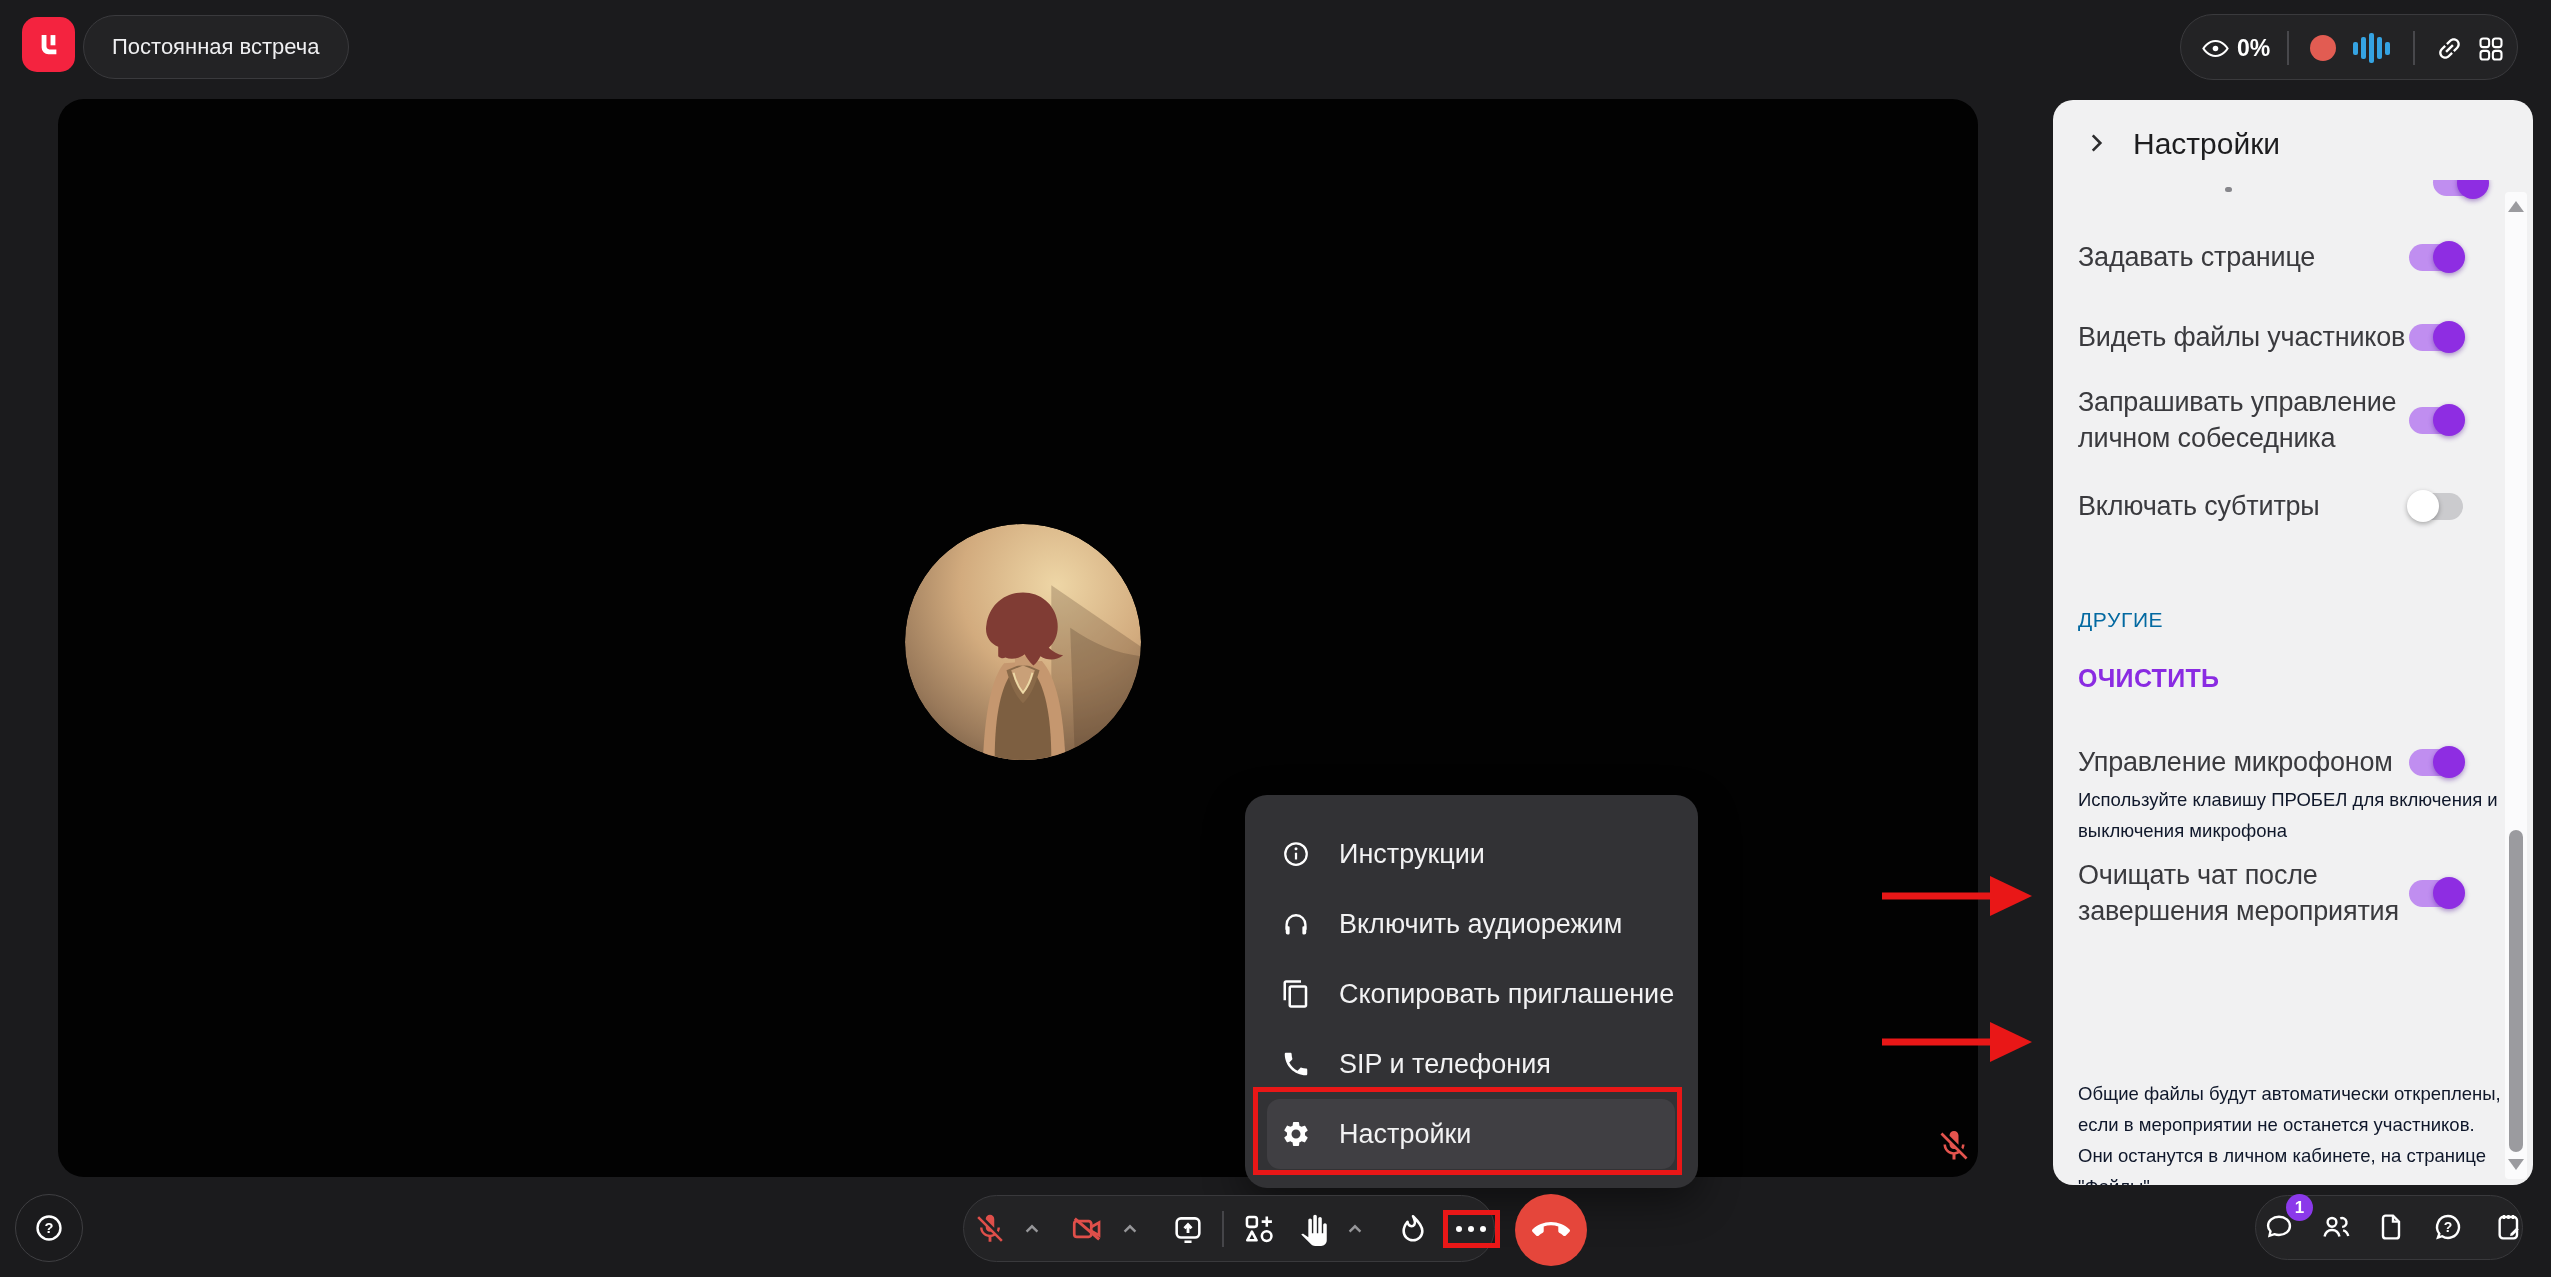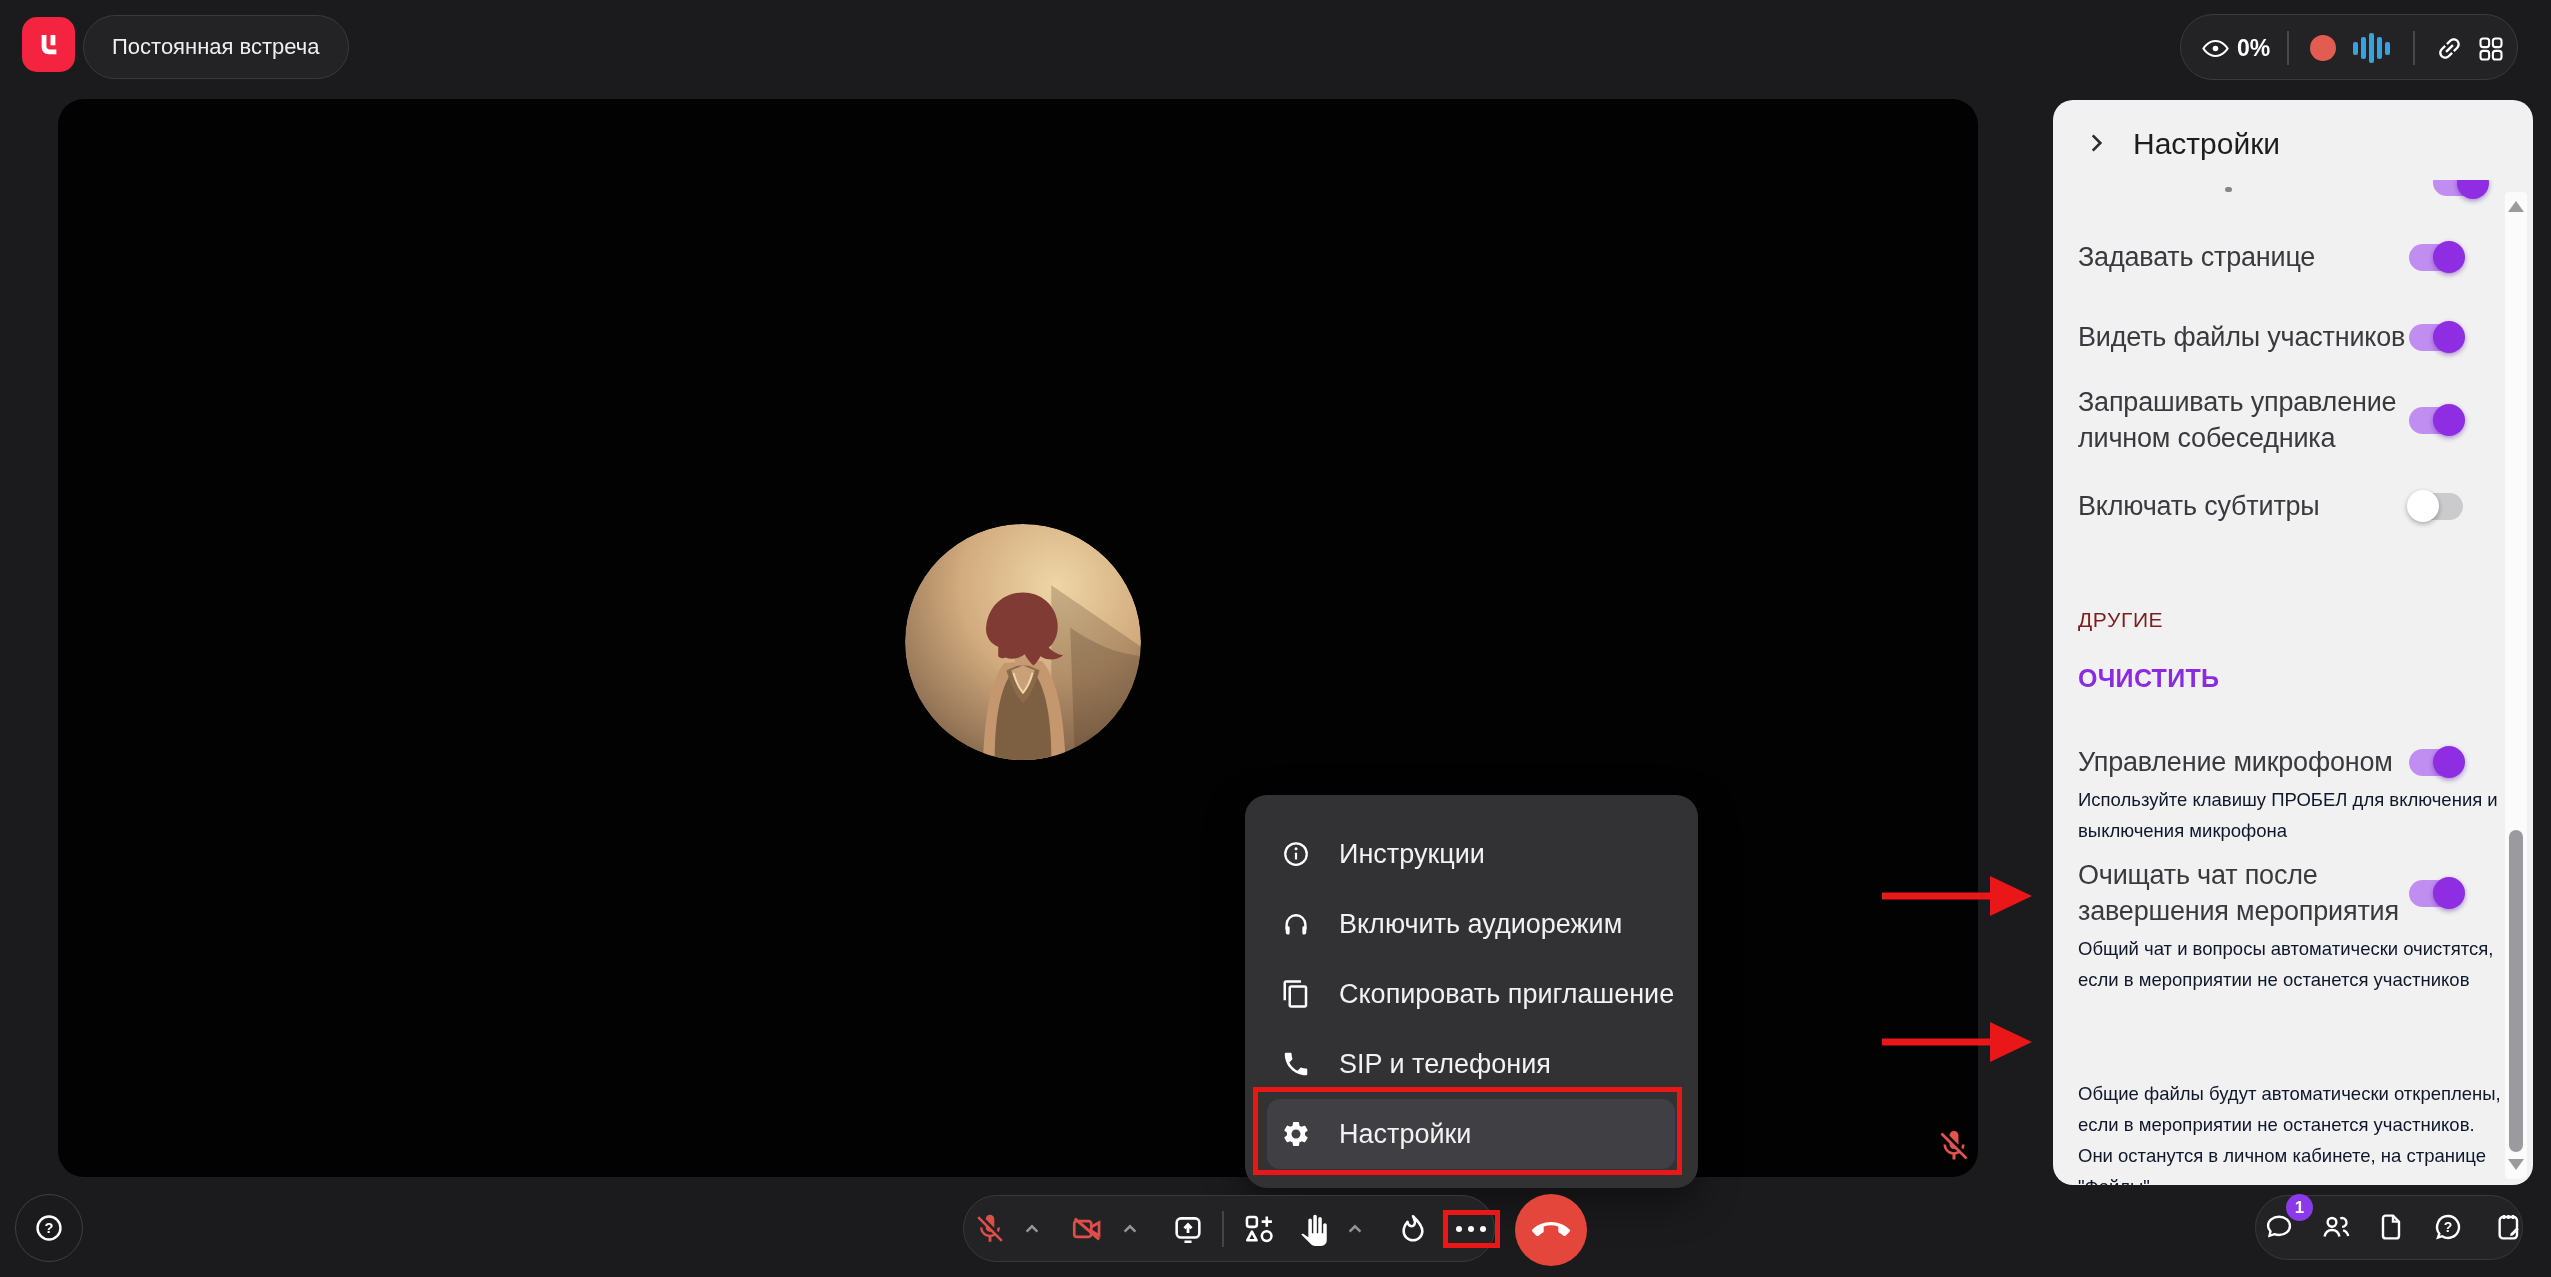--- a/index.html
+++ b/index.html
@@ -66,21 +66,21 @@
   
   .panel { position:absolute; left:2053px; top:100px; width:480px; height:1085px;
           background:#f1f1f2; border-radius:20px; }
   .panel-header { position:absolute; left:0; top:0; width:100%; height:88px; }
   .panel-header .chev { position:absolute; left:30px; top:30px; width:26px; height:26px; }
   .panel-title { position:absolute; left:80px; top:27px; font-size:30px; font-weight:500; color:#1d1d1f; }
   .pscroll { position:absolute; left:0; top:80px; width:100%; height:1005px; overflow:hidden; }
   .srow { position:absolute; left:25px; right:70px; display:flex; justify-content:space-between; align-items:center; }
   .slabel { font-size:27px; line-height:36px; color:#3a3a3e; max-width:330px; letter-spacing:-0.2px; }
   .sdesc { position:absolute; left:25px; width:430px; font-size:18.5px; line-height:31px; color:#0f172a; }
-  .ssection { position:absolute; left:25px; font-size:21px; letter-spacing:.6px; color:#7f1d1d; }
+  .ssection { position:absolute; left:25px; font-size:21px; letter-spacing:.6px; color:#0369a1; }
   .clear-btn { font-size:25px; font-weight:700; color:#8a2be2; letter-spacing:.3px; }
   .toggle { position:relative; width:54px; height:27px; border-radius:14px; flex:0 0 54px; }
   .toggle.on { background:#c08ef0; }
   .toggle.off { background:#cbcbce; }
   .toggle .knob { position:absolute; top:-2.5px; width:32px; height:32px; border-radius:50%; }
   .toggle.on .knob { right:-2px; background:#8e2de2; box-shadow:0 2px 5px rgba(80,20,150,.45); }
   .toggle.off .knob { left:-2px; background:#ffffff; box-shadow:0 2px 5px rgba(0,0,0,.3); }
   .cut-toggle { position:absolute; right:46px; top:-11px; }
   .cut-dot { position:absolute; left:172px; top:7px; width:7px; height:5px; border-radius:3px; background:#86868b; }
   .sbar { position:absolute; right:6px; top:92px; bottom:6px; width:22px; background:#fbfbfc; border-radius:4px; }
@@ -378,21 +378,20 @@
           </div>
       </div>
       <div class="sdesc" style="top:604px">Используйте клавишу ПРОБЕЛ для включения и выключения микрофона</div>
 
       <div class="srow" style="top:677px">
         <div class="slabel">Очищать чат после завершения мероприятия</div>
         <div class="toggle on">
             <div class="knob"></div>
           </div>
       </div>
-      <div class="sdesc" style="top:753px">Общий чат и вопросы автоматически очистятся, если в мероприятии не останется участников</div>
 
       <div class="sdesc" style="top:898px">Общие файлы будут автоматически откреплены, если в мероприятии не останется участников. Они останутся в личном кабинете, на странице "Файлы"</div>
     </div>
 
     <div class="sbar">
       <span class="up"></span>
       <span class="thumb"></span>
       <span class="down"></span>
     </div>
   </div>

